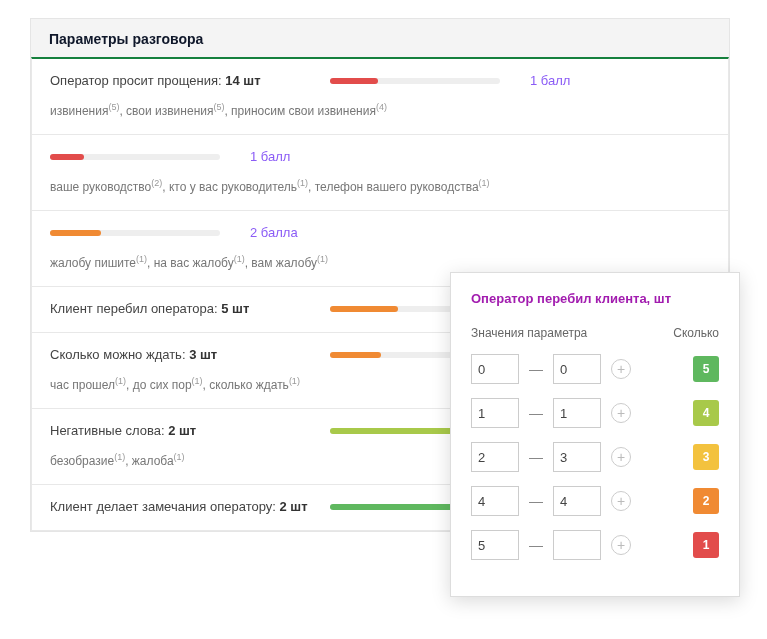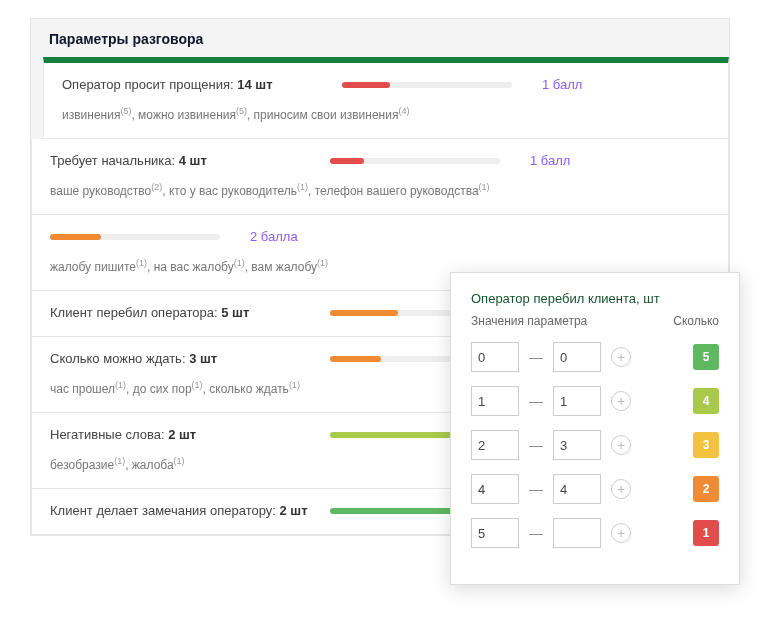--- a/index.html
+++ b/index.html
@@ -1,30 +1,30 @@
 <!DOCTYPE html>
 <html><head>
 <meta charset="utf-8">
 <style>
 * { box-sizing: border-box; margin: 0; padding: 0; }
 body { font-family: Arial, Helvetica, sans-serif; background: #fff; width: 767px; height: 639px; position: relative; overflow: hidden; }
 .bg-panel { position: absolute; left: 30px; top: 18px; width: 700px; background: #f4f4f4; border: 1px solid #e5e5e5; }
 .panel-title { font-size: 14px; font-weight: bold; color: #0f172a; padding: 12px 18px 10px; }
 .card { background: #fff; border: 1px solid #e8e8e8; border-top: none; padding: 14px 18px 16px; position: relative; }
-.card:first-of-type { border-top: 6px solid #15803d; margin-left: 12px; }
+.card:first-of-type { border-top: 2px solid #15803d; }
 .row1 { display: flex; align-items: center; }
 .label { font-size: 13px; color: #444; flex: 0 0 280px; }
 .label b { color: #333; }
 .bar-wrap { flex: 0 0 170px; height: 6px; background: #eee; border-radius: 3px; position: relative; margin-right: 30px; }
 .bar-fill { height: 6px; border-radius: 3px; }
 .score { font-size: 13px; color: #8b5cf6; }
 .details { margin-top: 14px; font-size: 12px; color: #777; }
 .details sup { font-size: 9px; vertical-align: super; color: #999; }
 .popup { position: absolute; left: 450px; top: 272px; width: 290px; background: #fff; border: 1px solid #ddd; box-shadow: 0 4px 18px rgba(0,0,0,0.15); padding: 18px 20px 22px; }
-.popup-title { font-size: 13px; font-weight: normal; color: #14532d; margin-bottom: 8px; }
+.popup-title { font-size: 13px; font-weight: bold; color: #a21caf; margin-bottom: 20px; }
 .popup-head { display: flex; justify-content: space-between; font-size: 12px; color: #666; margin-bottom: 14px; gap: 29px; }
 .popup-row { display: flex; align-items: center; margin-bottom: 14px; }
 .inp { width: 48px; height: 30px; border: 1px solid #ccc; font-size: 13px; padding: 0 6px; color: #444; }
 .dash { margin: 0 10px; color: #888; font-size: 14px; }
 .plus { width: 20px; height: 20px; border-radius: 50%; border: 1px solid #ccc; color: #bbb; font-size: 14px; line-height: 18px; text-align: center; margin-left: 10px; cursor: pointer; }
 .badge { margin-left: auto; width: 26px; height: 26px; border-radius: 3px; color: #fff; font-size: 12px; font-weight: bold; display: flex; align-items: center; justify-content: center; }
 </style>
 </head>
 <body>
 
@@ -32,25 +32,24 @@
   <div class="panel-title">Параметры разговора</div>
   <div id="cards">
       <div class="card">
         <div class="row1">
           <div class="label">Оператор просит прощения: <b>14 шт</b></div>
           <div class="bar-wrap">
             <div class="bar-fill" style="width:28%;background:#e24c4b"></div>
           </div>
           <div class="score">1 балл</div>
         </div>
-        <div class="details"><span>извинения</span><sup>(5)</sup><span>, можно извинения</span><sup>(5)</sup><span>, приносим свои извинения</span><sup>(4)</sup></div>
+        <div class="details"><span>извинения</span><sup>(5)</sup><span>, свои извинения</span><sup>(5)</sup><span>, приносим свои извинения</span><sup>(4)</sup></div>
       </div>
       <div class="card">
         <div class="row1">
-          <div class="label">Требует начальника: <b>4 шт</b></div>
           <div class="bar-wrap">
             <div class="bar-fill" style="width:20%;background:#e24c4b"></div>
           </div>
           <div class="score">1 балл</div>
         </div>
         <div class="details"><span>ваше руководство</span><sup>(2)</sup><span>, кто у вас руководитель</span><sup>(1)</sup><span>, телефон вашего руководства</span><sup>(1)</sup></div>
       </div>
       <div class="card">
         <div class="row1">
           <div class="bar-wrap">

